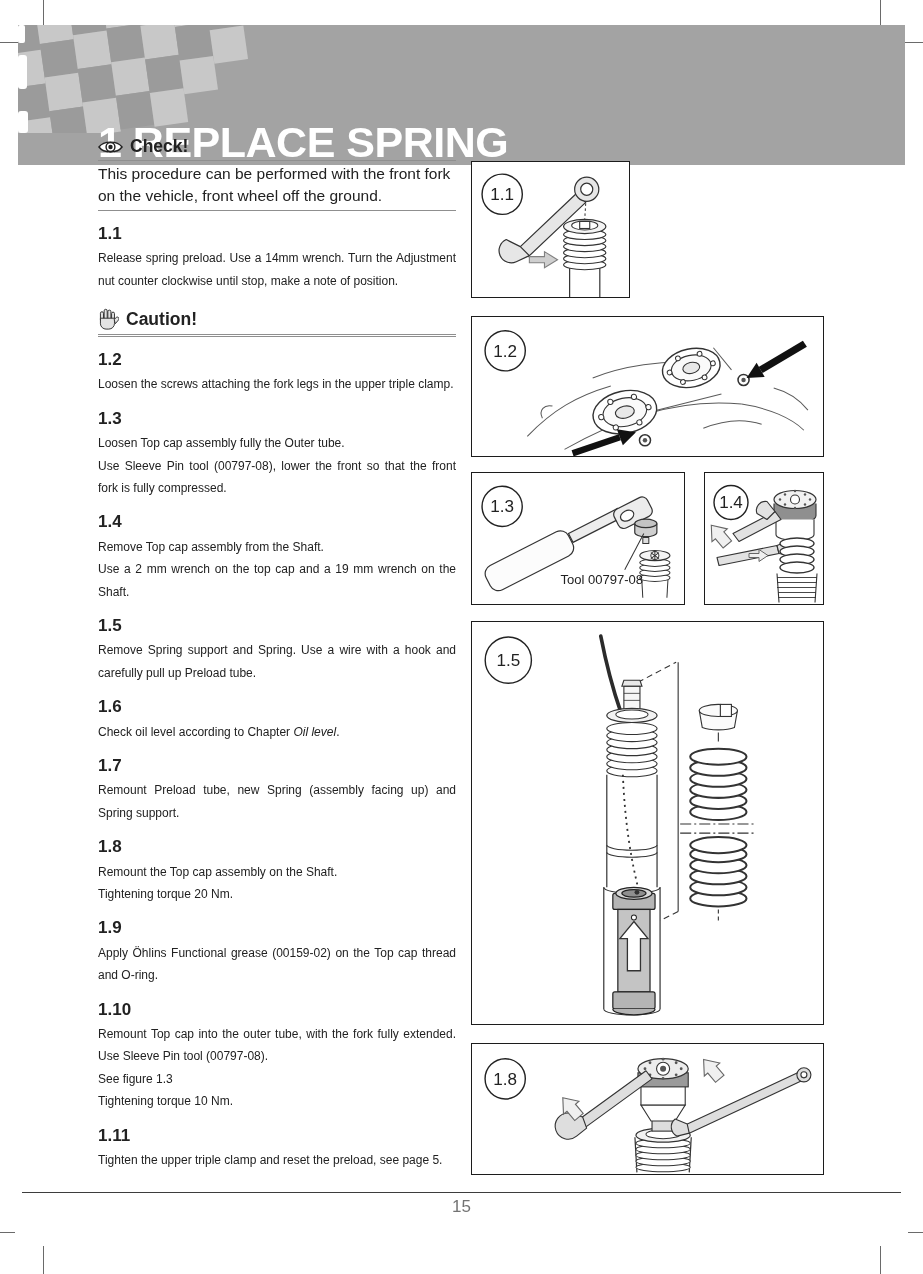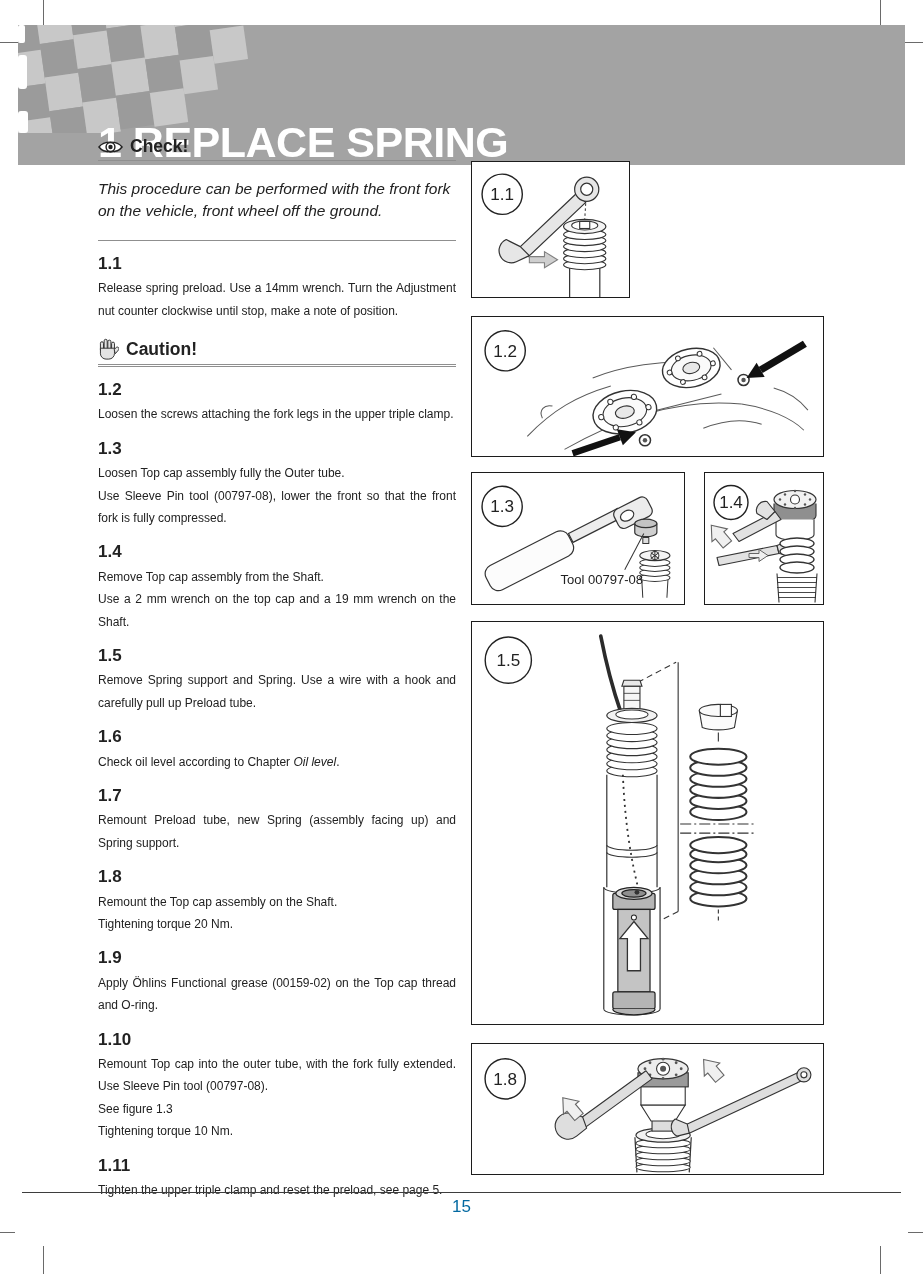--- a/index.html
+++ b/index.html
@@ -10,38 +10,38 @@
   
   .banner{position:absolute;left:18px;top:25px;width:887px;height:140px;background:#a3a3a3;overflow:hidden;}
   .banner-flag{position:absolute;left:0;top:0;}
   .banner-title{position:absolute;left:80px;bottom:1px;color:#fff;font-size:43px;font-weight:bold;
                 letter-spacing:-.5px;line-height:1;white-space:nowrap;}
   
   .col-text{position:absolute;left:98px;top:136px;width:358px;}
   .callout-head{display:flex;align-items:center;gap:7px;font-size:17.5px;font-weight:bold;margin:0 0 3px;}
   .callout-head .icn{display:inline-flex;}
   .rule{border:none;border-top:1.2px solid #8f8f8f;height:0;margin:1px 0;}
-  .callout-text{font-style:italic;font-size:15.5px;line-height:22.4px;margin:17px 0;}
+  .callout-text{font-size:15.5px;line-height:22.4px;margin:2px 0;}
   .caution{margin-top:15px;}
   h3.step-id{font-size:17px;font-weight:bold;margin:13px 0 3px;line-height:1.2;}
   p.body{font-size:12px;line-height:22.4px;text-align:justify;margin:0;}
   
   .fig{position:absolute;border:1.6px solid #1c1c1c;background:#fff;box-sizing:border-box;}
   .fig svg{display:block;width:100%;height:100%;}
   #fig11{left:471px;top:161px;width:159px;height:137px;}
   #fig12{left:471px;top:316px;width:353px;height:141px;}
   #fig13{left:471px;top:472px;width:214px;height:133px;}
   #fig14{left:704px;top:472px;width:120px;height:133px;}
   #fig15{left:471px;top:621px;width:353px;height:404px;}
   #fig18{left:471px;top:1043px;width:353px;height:132px;}
   .fig-label-text{font-family:"Liberation Sans",sans-serif;font-size:17px;fill:#222;}
   .tool-text{font-family:"Liberation Sans",sans-serif;font-size:13px;fill:#222;}
   
   .footer-rule{position:absolute;left:22px;top:1192px;width:879px;border-top:1.3px solid #3d3d3d;}
-  .page-num{position:absolute;top:1197px;left:0;width:923px;text-align:center;font-size:17px;color:#0369a1;}
+  .page-num{position:absolute;top:1197px;left:0;width:923px;text-align:center;font-size:17px;color:#737373;}
 </style>
 </head>
 <body>
 
 <div class="page">
 
   <div class="cm" style="left:43px;top:0;width:1px;height:28px;"></div>
   <div class="cm" style="left:0;top:42px;width:28px;height:1px;"></div>
   <div class="cm" style="left:880px;top:0;width:1px;height:28px;"></div>
   <div class="cm" style="left:895px;top:42px;width:28px;height:1px;"></div>

